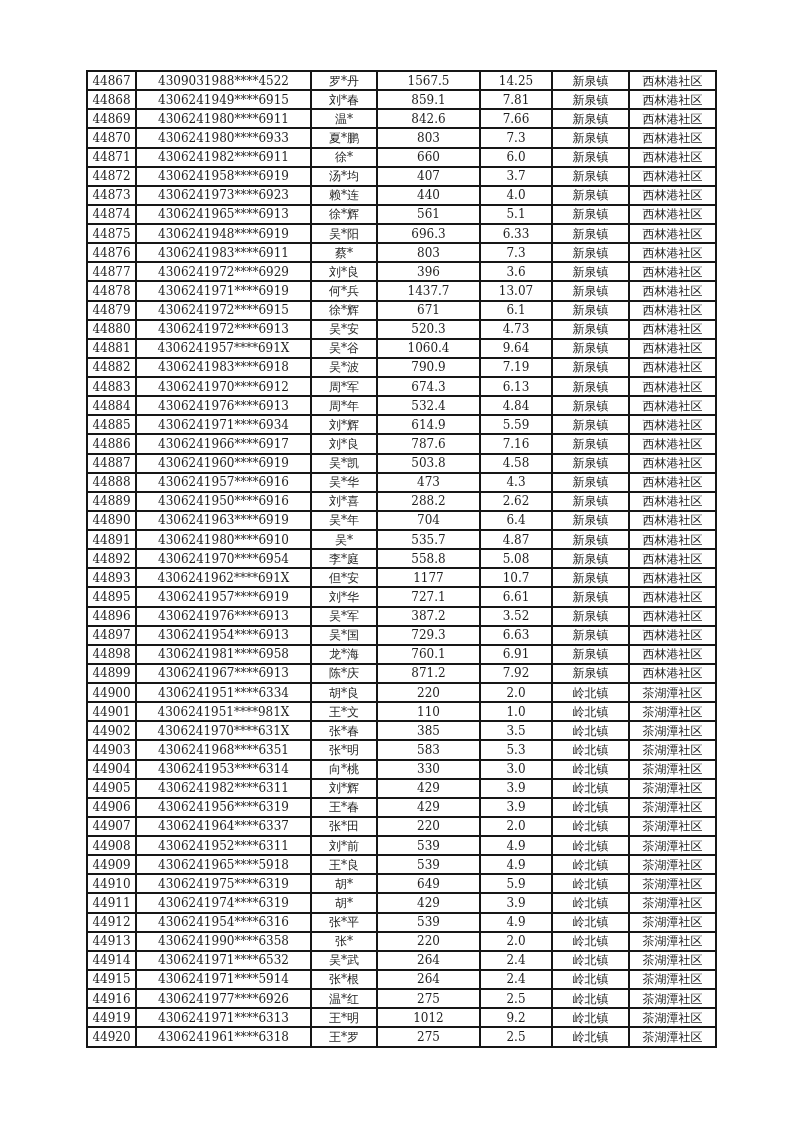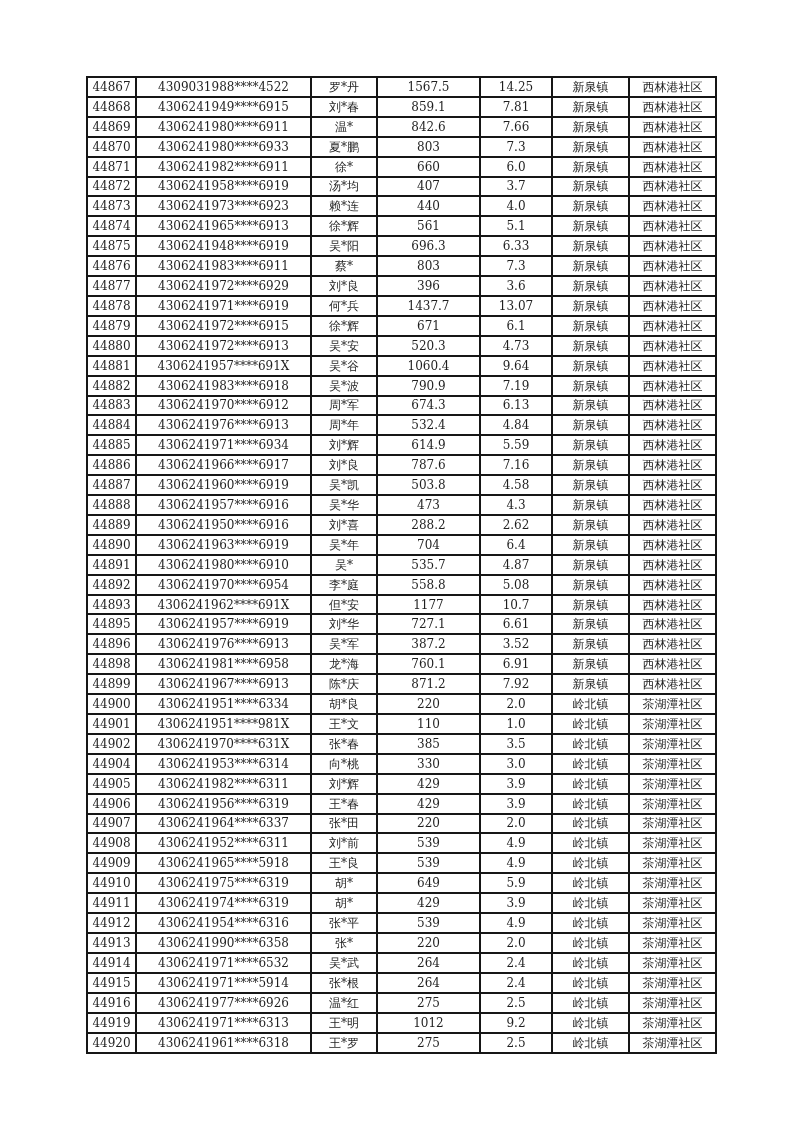--- a/index.html
+++ b/index.html
@@ -12,21 +12,21 @@
   .page {
     position: relative;
     width: 794px;
     height: 1122px;
     background: #ffffff;
     overflow: hidden;
   }
   .records-table-wrap {
     position: absolute;
     left: 86px;
-    top: 76px;
+    top: 70px;
     width: 629px;
     height: 978px;
   }
   table.records {
     width: 100%;
     height: 100%;
     border-collapse: collapse;
     table-layout: fixed;
   }
   table.records td {
@@ -319,20 +319,29 @@
           <tr>
             <td>44896</td>
             <td>4306241976****6913</td>
             <td>吴*军</td>
             <td>387.2</td>
             <td>3.52</td>
             <td>新泉镇</td>
             <td>西林港社区</td>
           </tr>
           <tr>
+            <td>44897</td>
+            <td>4306241954****6913</td>
+            <td>吴*国</td>
+            <td>729.3</td>
+            <td>6.63</td>
+            <td>新泉镇</td>
+            <td>西林港社区</td>
+          </tr>
+          <tr>
             <td>44898</td>
             <td>4306241981****6958</td>
             <td>龙*海</td>
             <td>760.1</td>
             <td>6.91</td>
             <td>新泉镇</td>
             <td>西林港社区</td>
           </tr>
           <tr>
             <td>44899</td>
@@ -360,20 +369,29 @@
             <td>1.0</td>
             <td>岭北镇</td>
             <td>茶湖潭社区</td>
           </tr>
           <tr>
             <td>44902</td>
             <td>4306241970****631X</td>
             <td>张*春</td>
             <td>385</td>
             <td>3.5</td>
+            <td>岭北镇</td>
+            <td>茶湖潭社区</td>
+          </tr>
+          <tr>
+            <td>44903</td>
+            <td>4306241968****6351</td>
+            <td>张*明</td>
+            <td>583</td>
+            <td>5.3</td>
             <td>岭北镇</td>
             <td>茶湖潭社区</td>
           </tr>
           <tr>
             <td>44904</td>
             <td>4306241953****6314</td>
             <td>向*桃</td>
             <td>330</td>
             <td>3.0</td>
             <td>岭北镇</td>

